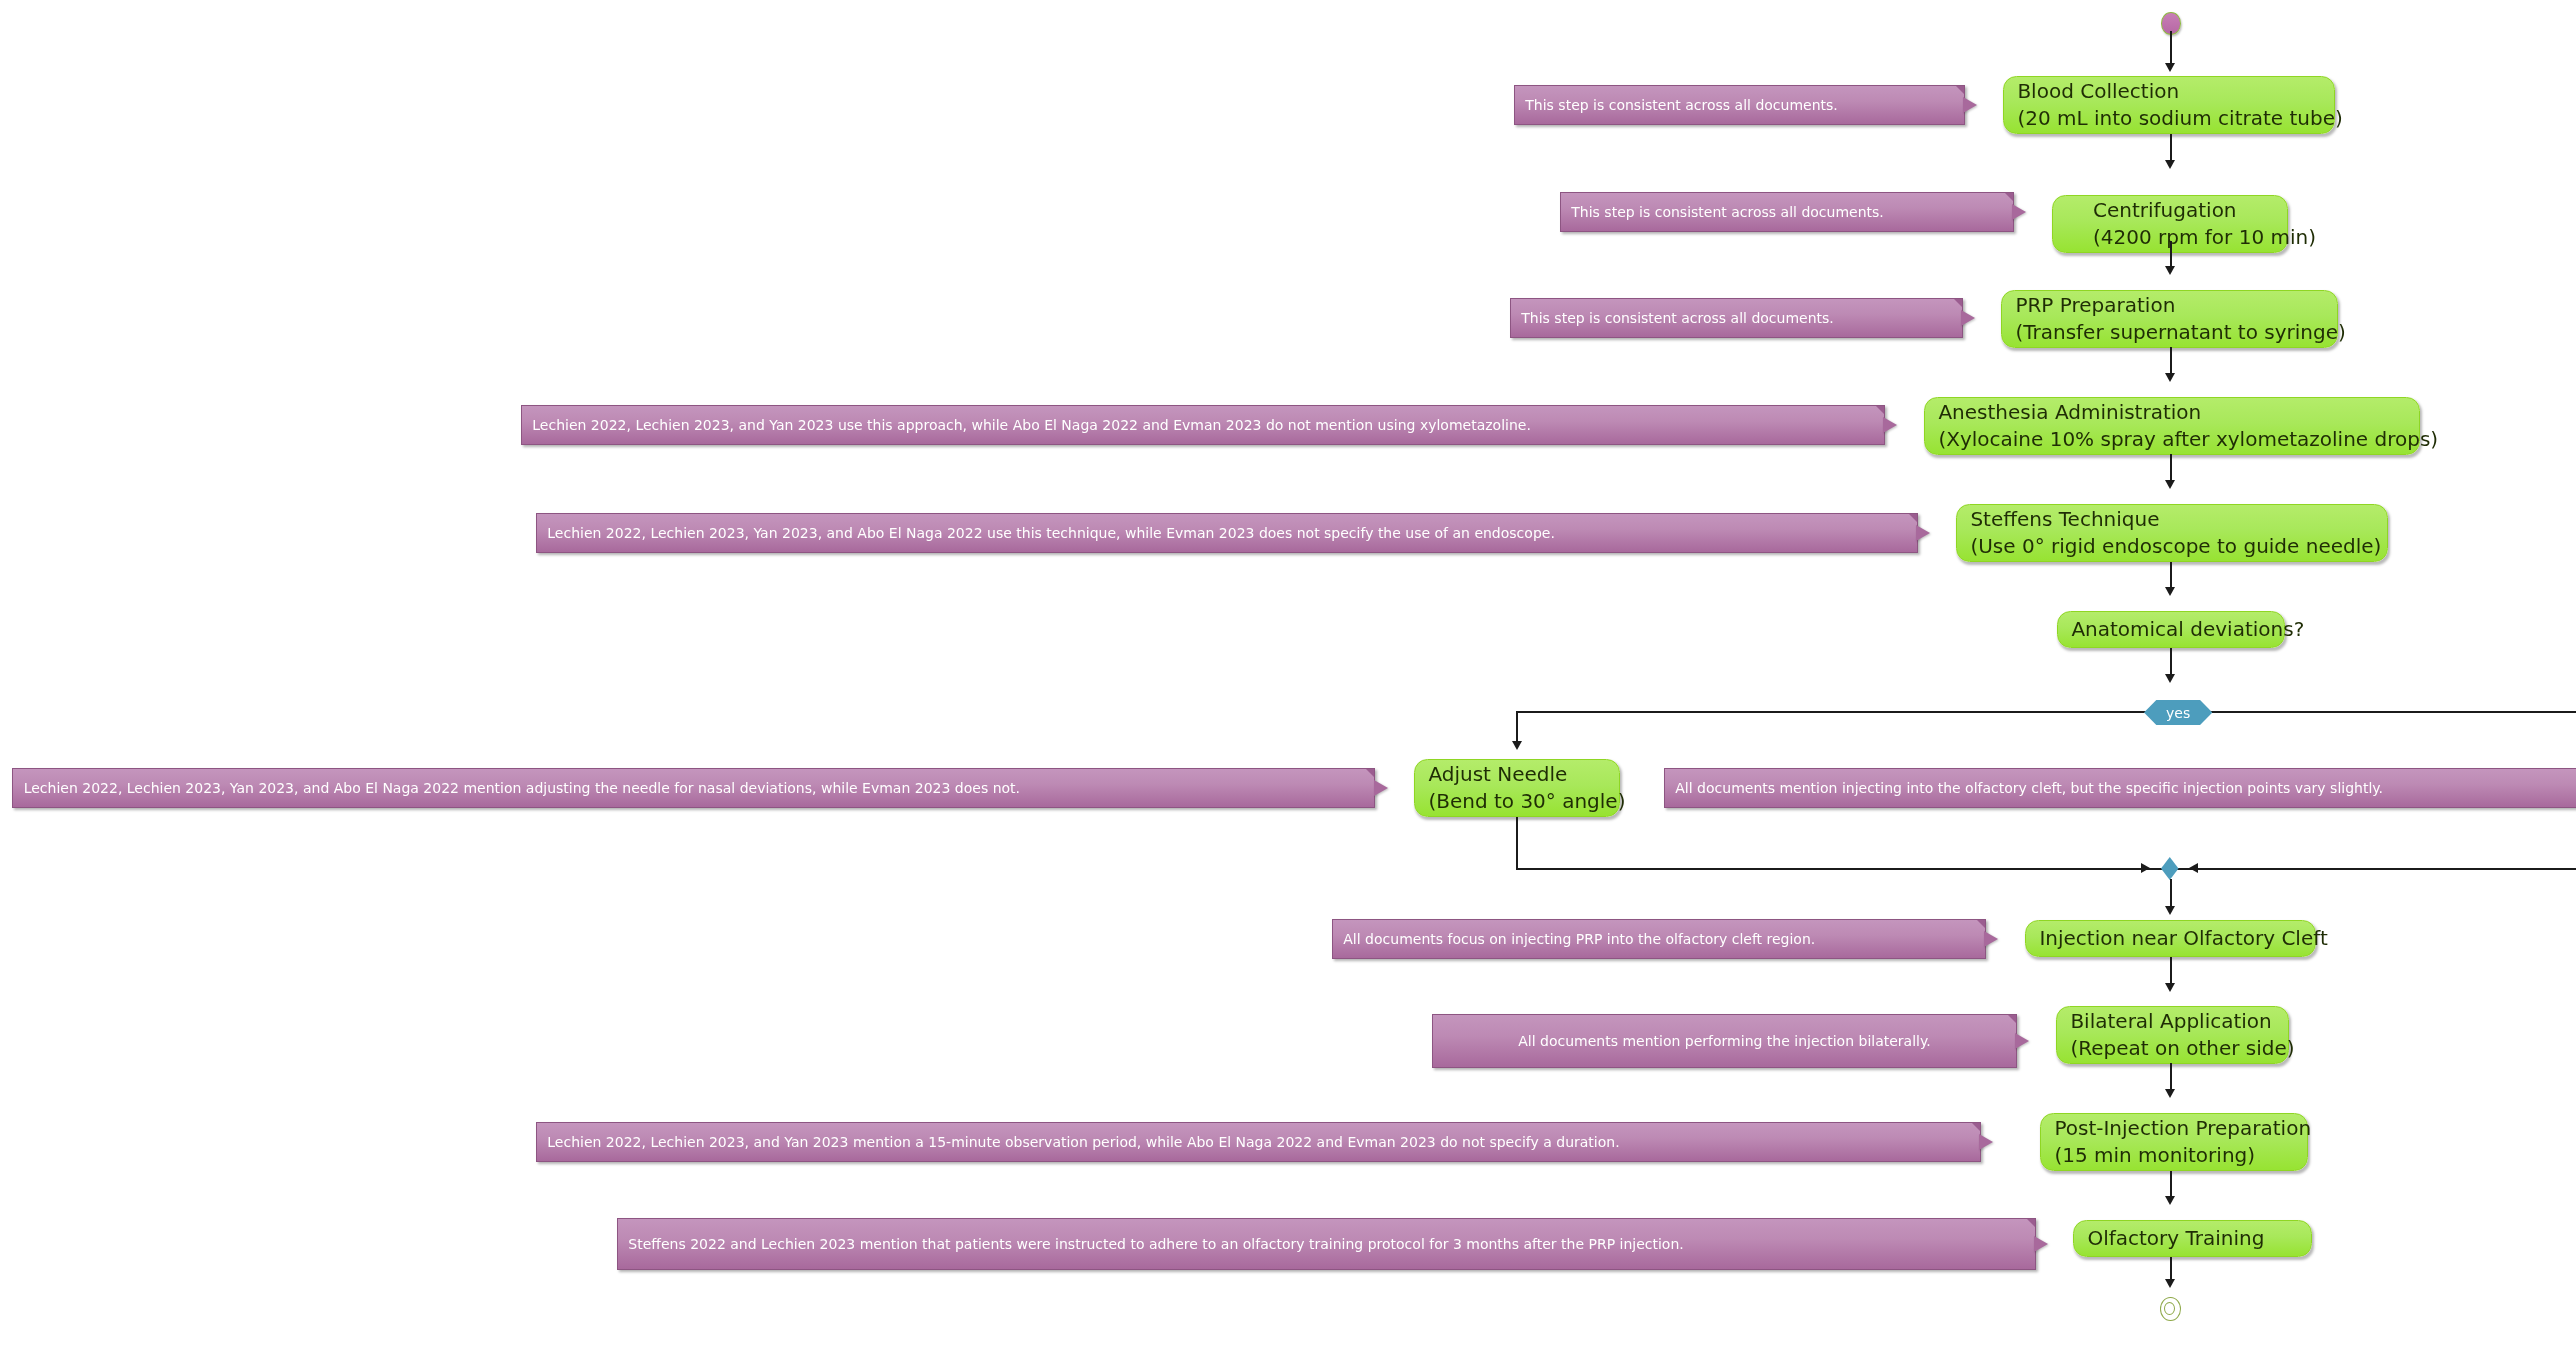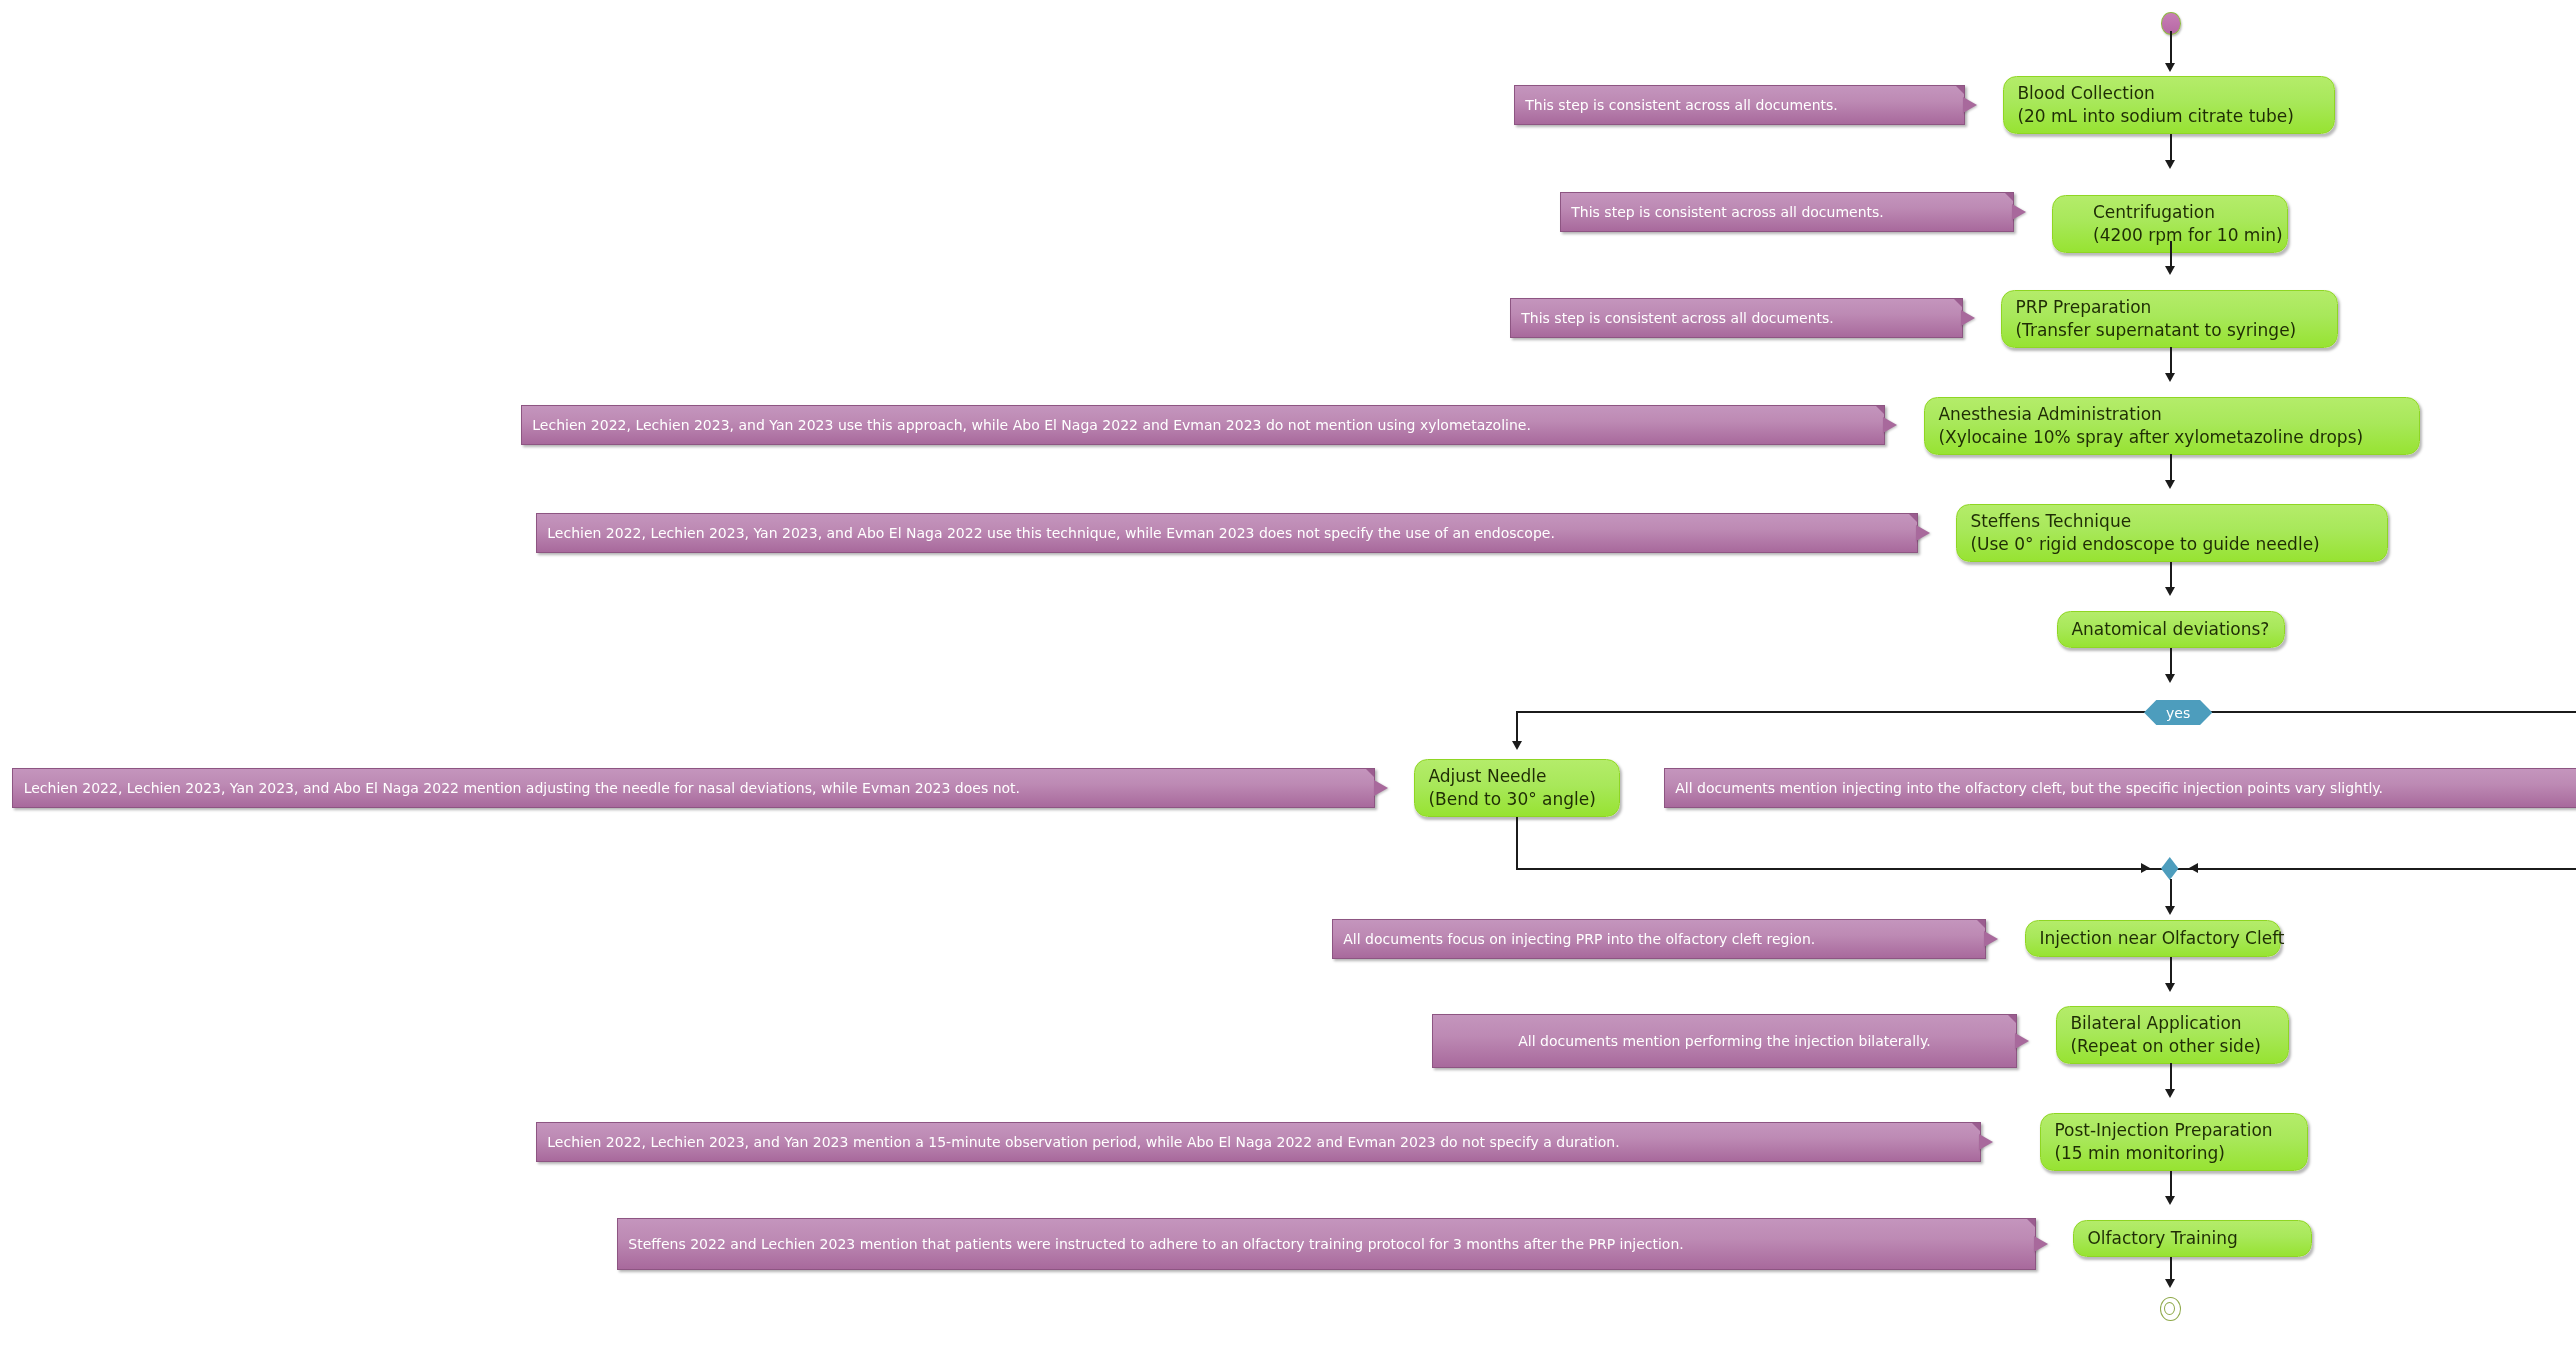--- a/index.html
+++ b/index.html
@@ -19,21 +19,21 @@
   }
 
   
   .node {
     position: absolute;
     box-sizing: border-box;
     background: linear-gradient(to bottom, #b4ec6a 0%, #a8e85a 45%, #97e332 100%);
     border: 1px solid #8fd623;
     border-radius: 13.4px;
     color: #1f2d05;
-    font-size: 17px;
+    font-size: 20px;
     line-height: 1.34;
     padding: 7.2px 13.4px;
     display: flex;
     flex-direction: column;
     justify-content: center;
     box-shadow: 1.5px 2.1px 2.6px rgba(0,0,0,0.28);
     white-space: nowrap;
   }
   .node .l1, .node .l2 {
     display: block;
@@ -267,21 +267,21 @@
   <div class="vline" style="left:1516px; top:817px; height:52px;"></div>
 
   <div class="hline" style="left:1516px; top:868px; width:1326px;"></div>
   <div class="arrowright" style="left:2141px; top:863px;"></div>
   <div class="arrowleft" style="left:2189px; top:863px;"></div>
   <div class="diamond" style="left:2161px; top:857px;"></div>
 
   <div class="vline" style="left:2170px; top:879px; height:31px;"></div>
   <div class="arrowdown" style="left:2165px; top:906px;"></div>
 
-  <div class="node" style="left:2025px; top:920px; width:256px; height:37px;">
+  <div class="node" style="left:2025px; top:920px; width:291px; height:37px;">
     <span class="l1">Injection near Olfactory Cleft</span>
   </div>
   <div class="note" style="left:1332px; top:919px; width:654px; height:40px;">
     <span>All documents focus on injecting PRP into the olfactory cleft region.</span>
     <span class="fold"></span>
     <span class="tip"></span>
   </div>
   <div class="vline" style="left:2170px; top:957px; height:30px;"></div>
   <div class="arrowdown" style="left:2165px; top:983px;"></div>
 

